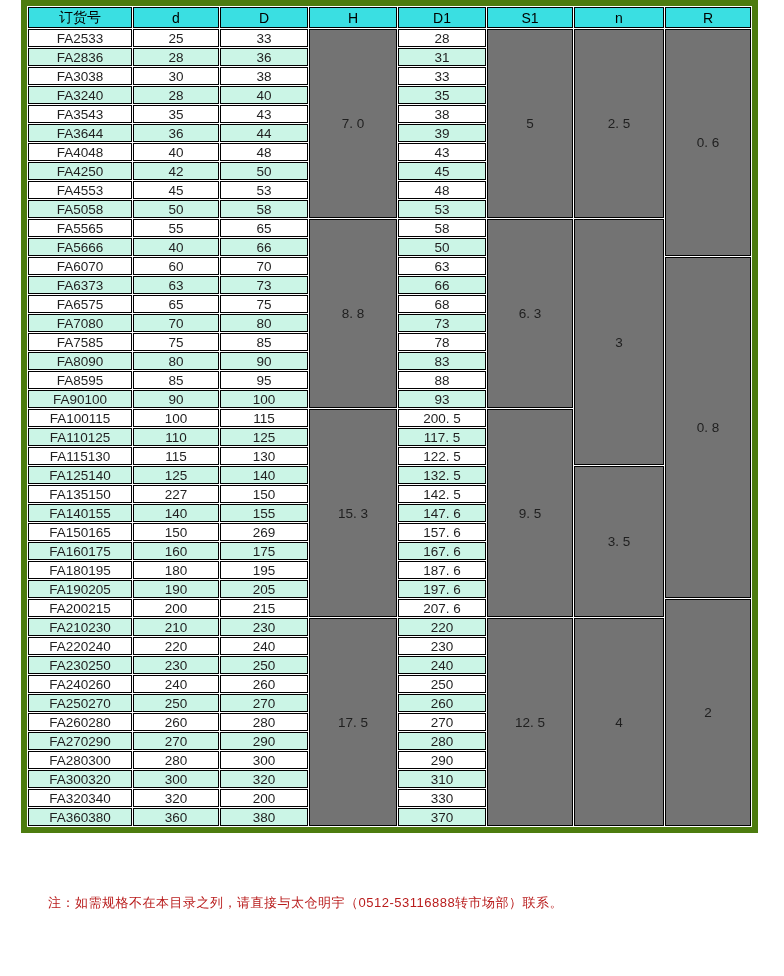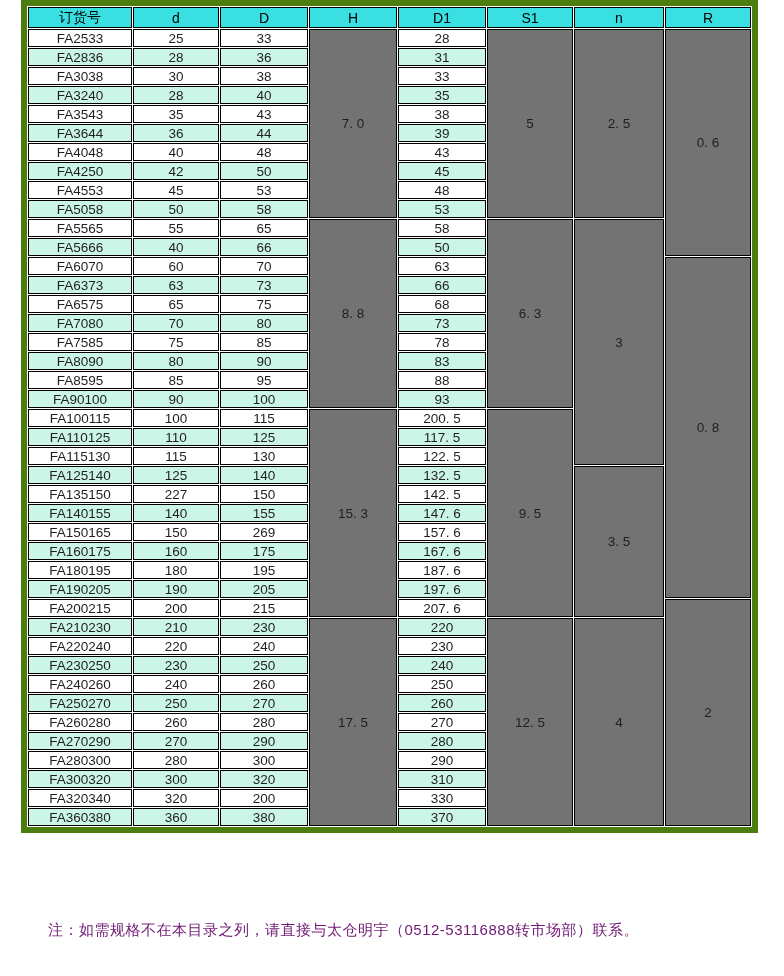--- a/index.html
+++ b/index.html
@@ -54,23 +54,23 @@
   }
   table.spec td.alt {
     background: var(--alt-bg, #CBF5E6);
   }
   table.spec td.merged {
     background: #737373;
   }
   .note {
     position: absolute;
     left: 48px;
-    top: 921px;
-    font-size: 15px;
-    color: #701a75;
+    top: 894px;
+    font-size: 13px;
+    color: #b91c1c;
     letter-spacing: 0.5px;
   }
 </style>
 </head>
 <body>
 
 <div class="page">
 
   <table class="spec">
     <colgroup>

